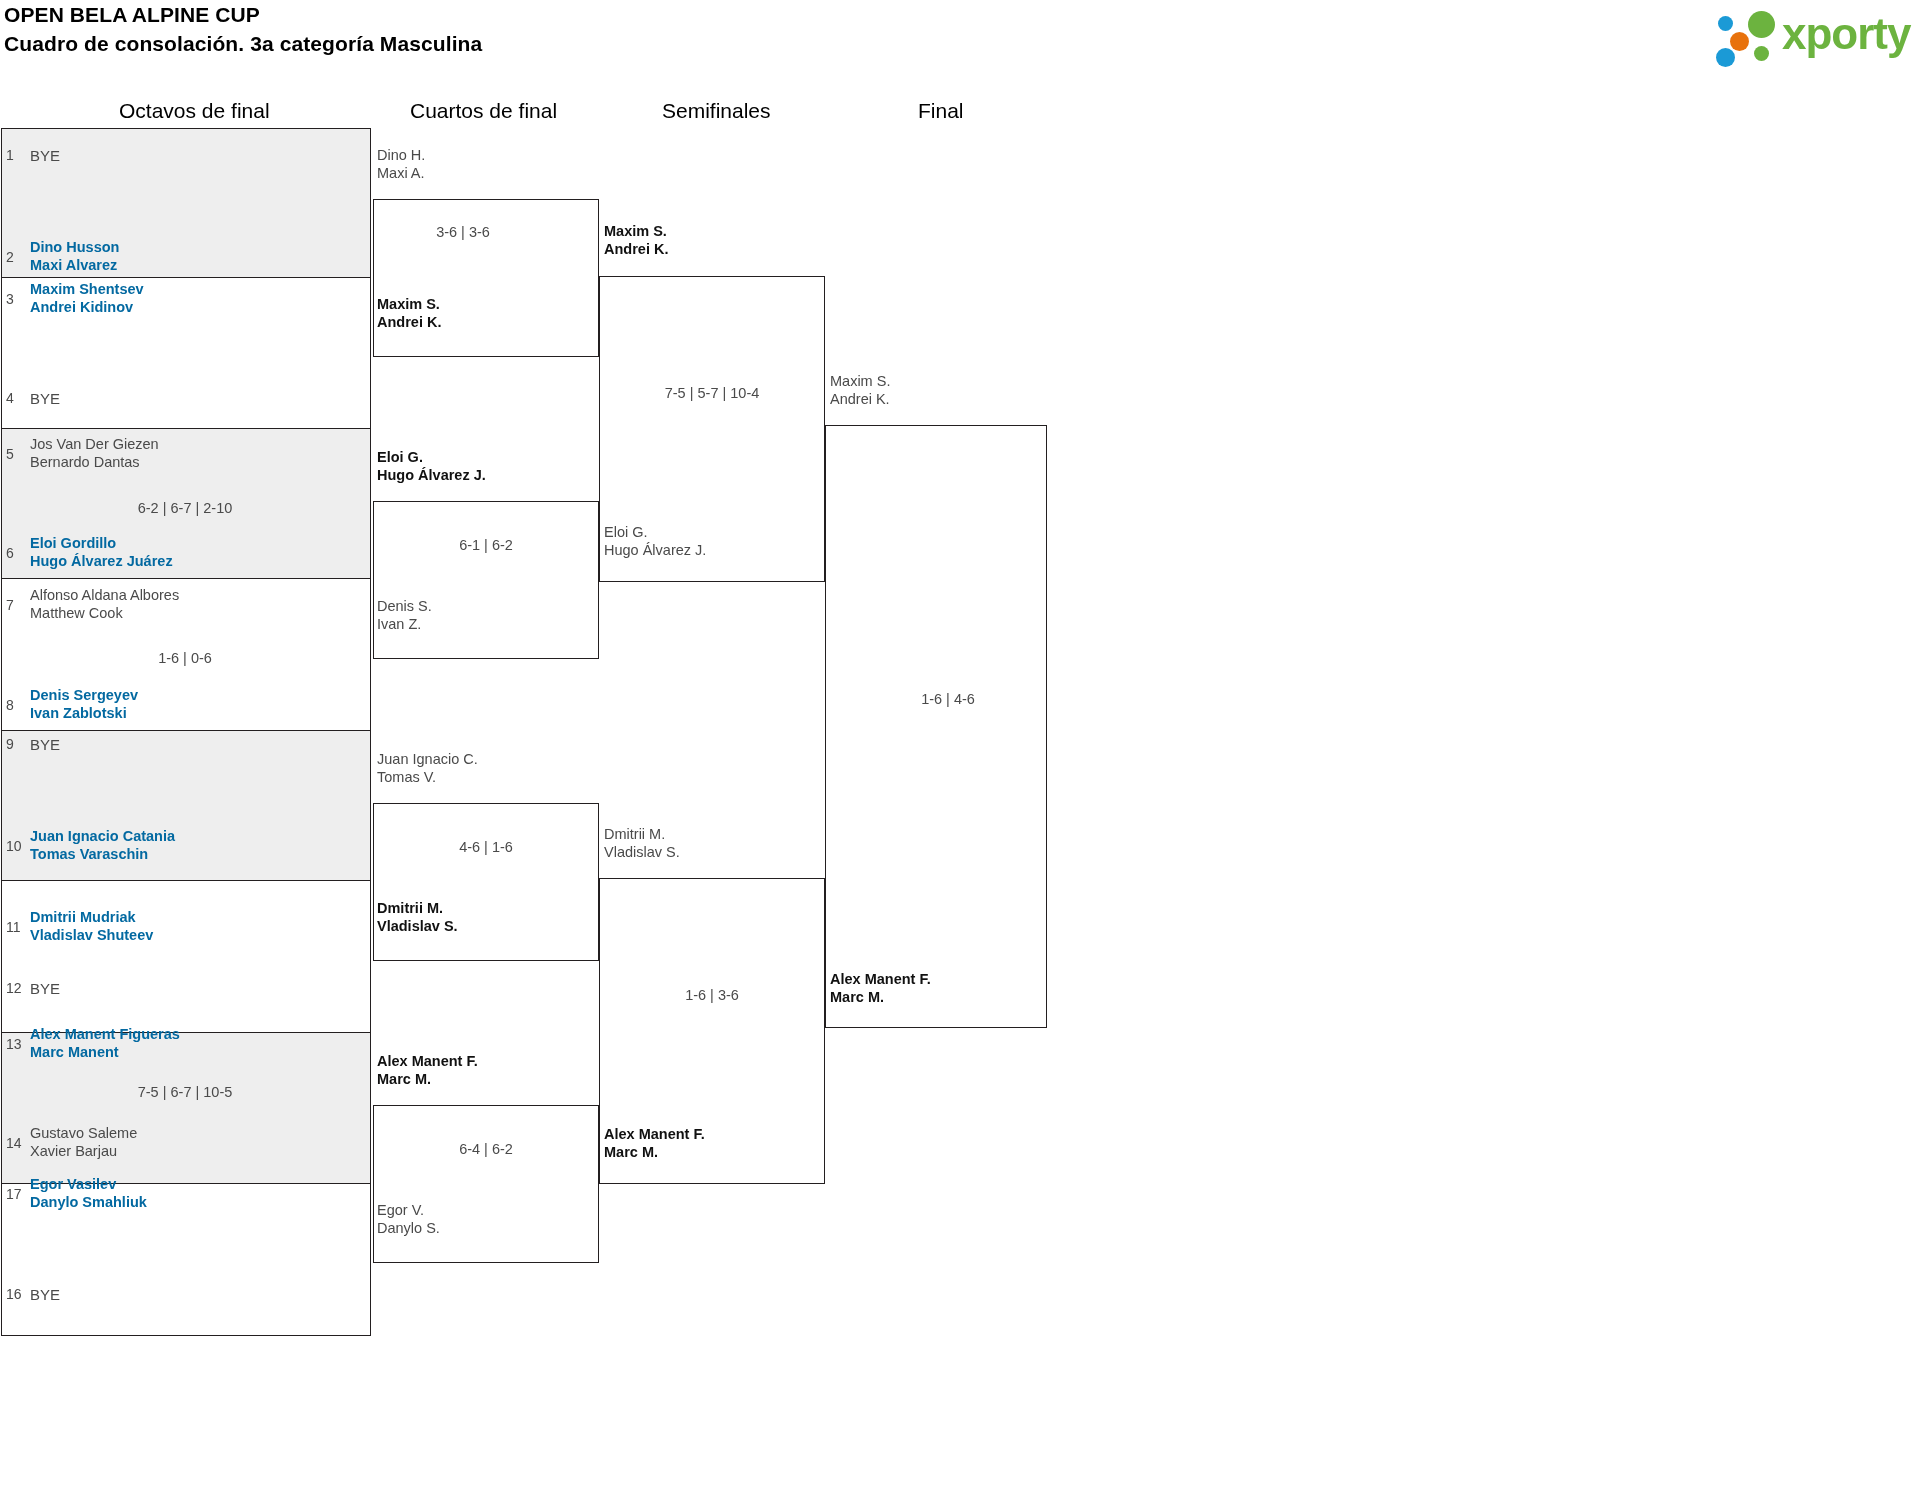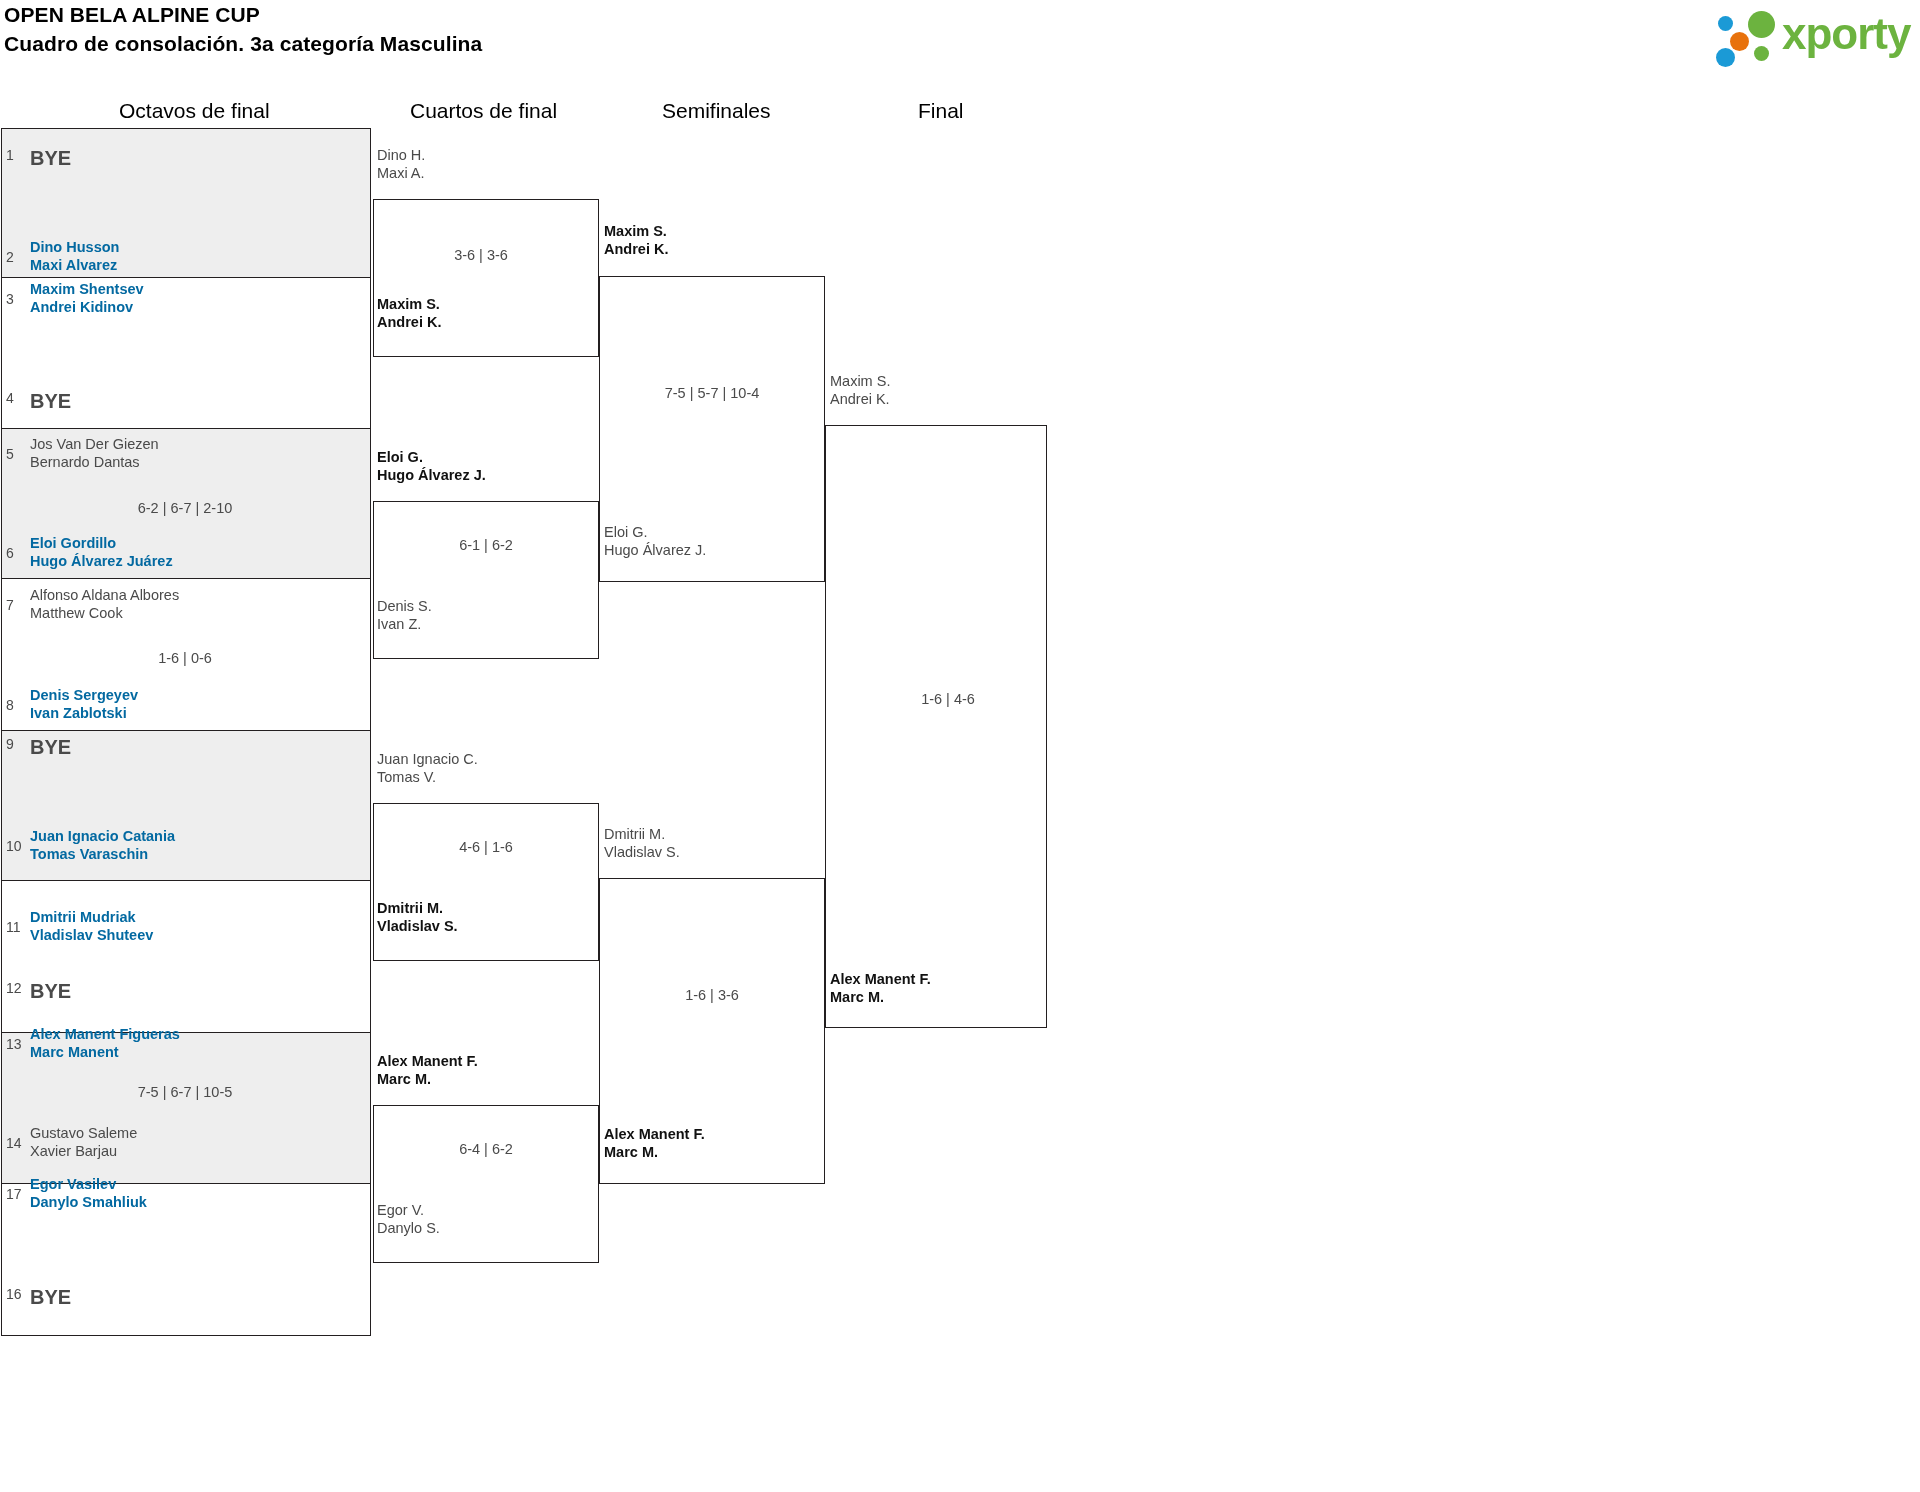--- a/index.html
+++ b/index.html
@@ -22,21 +22,21 @@
 
   
   .r1{position:absolute;left:1px;top:128px;width:370px;height:1208px;border:1px solid #231f20;box-sizing:border-box;}
   .band{position:absolute;left:0;width:100%;background:#eeeeee;}
   .bandline{position:absolute;left:0;width:100%;height:1px;background:#231f20;}
   .slot{position:absolute;left:0;width:370px;}
   .seed{position:absolute;left:6px;font-size:14px;color:#4a4a4a;text-align:left;width:22px;}
   .names{position:absolute;left:30px;font-size:14.5px;line-height:18px;white-space:nowrap;}
   .names.w{font-weight:700;color:#0369a1;}
   .names.l{font-weight:400;color:#4a4a4a;}
-  .bye{position:absolute;left:30px;font-size:20px;color:#4a4a4a;font-weight:700;}
+  .bye{position:absolute;left:30px;font-size:15px;color:#4a4a4a;font-weight:400;}
   .r1score{position:absolute;font-size:14.5px;color:#4a4a4a;text-align:center;width:370px;left:0;}
 
   
   .mbox{position:absolute;border:1px solid #231f20;box-sizing:border-box;background:transparent;}
   .mscore{position:absolute;font-size:14.5px;color:#4a4a4a;text-align:center;white-space:nowrap;}
   .pname{position:absolute;font-size:14.5px;line-height:18px;white-space:nowrap;}
   .pname.w{font-weight:700;color:#111;}
   .pname.l{font-weight:400;color:#4a4a4a;}
 </style>
 </head>
@@ -191,21 +191,21 @@
   <div class="slot" style="top:1286px;height:20px;">
     <span class="seed">16</span>
     <span class="bye">BYE</span>
   </div>
 
   <div class="pname l" style="left:377px;top:146px;">
     <span>Dino H.</span><br>
     <span>Maxi A.</span>
   </div>
   <div class="mbox" style="left:373px;top:199px;width:226px;height:158px;"></div>
-  <div class="mscore" style="left:373px;top:247px;width:180px;margin-left:18px;">3-6 | 3-6</div>
+  <div class="mscore" style="left:373px;top:224px;width:180px;">3-6 | 3-6</div>
   <div class="pname w" style="left:377px;top:295px;">
     <span>Maxim S.</span><br>
     <span>Andrei K.</span>
   </div>
 
   <div class="pname w" style="left:377px;top:448px;">
     <span>Eloi G.</span><br>
     <span>Hugo Álvarez J.</span>
   </div>
   <div class="mbox" style="left:373px;top:501px;width:226px;height:158px;"></div>

